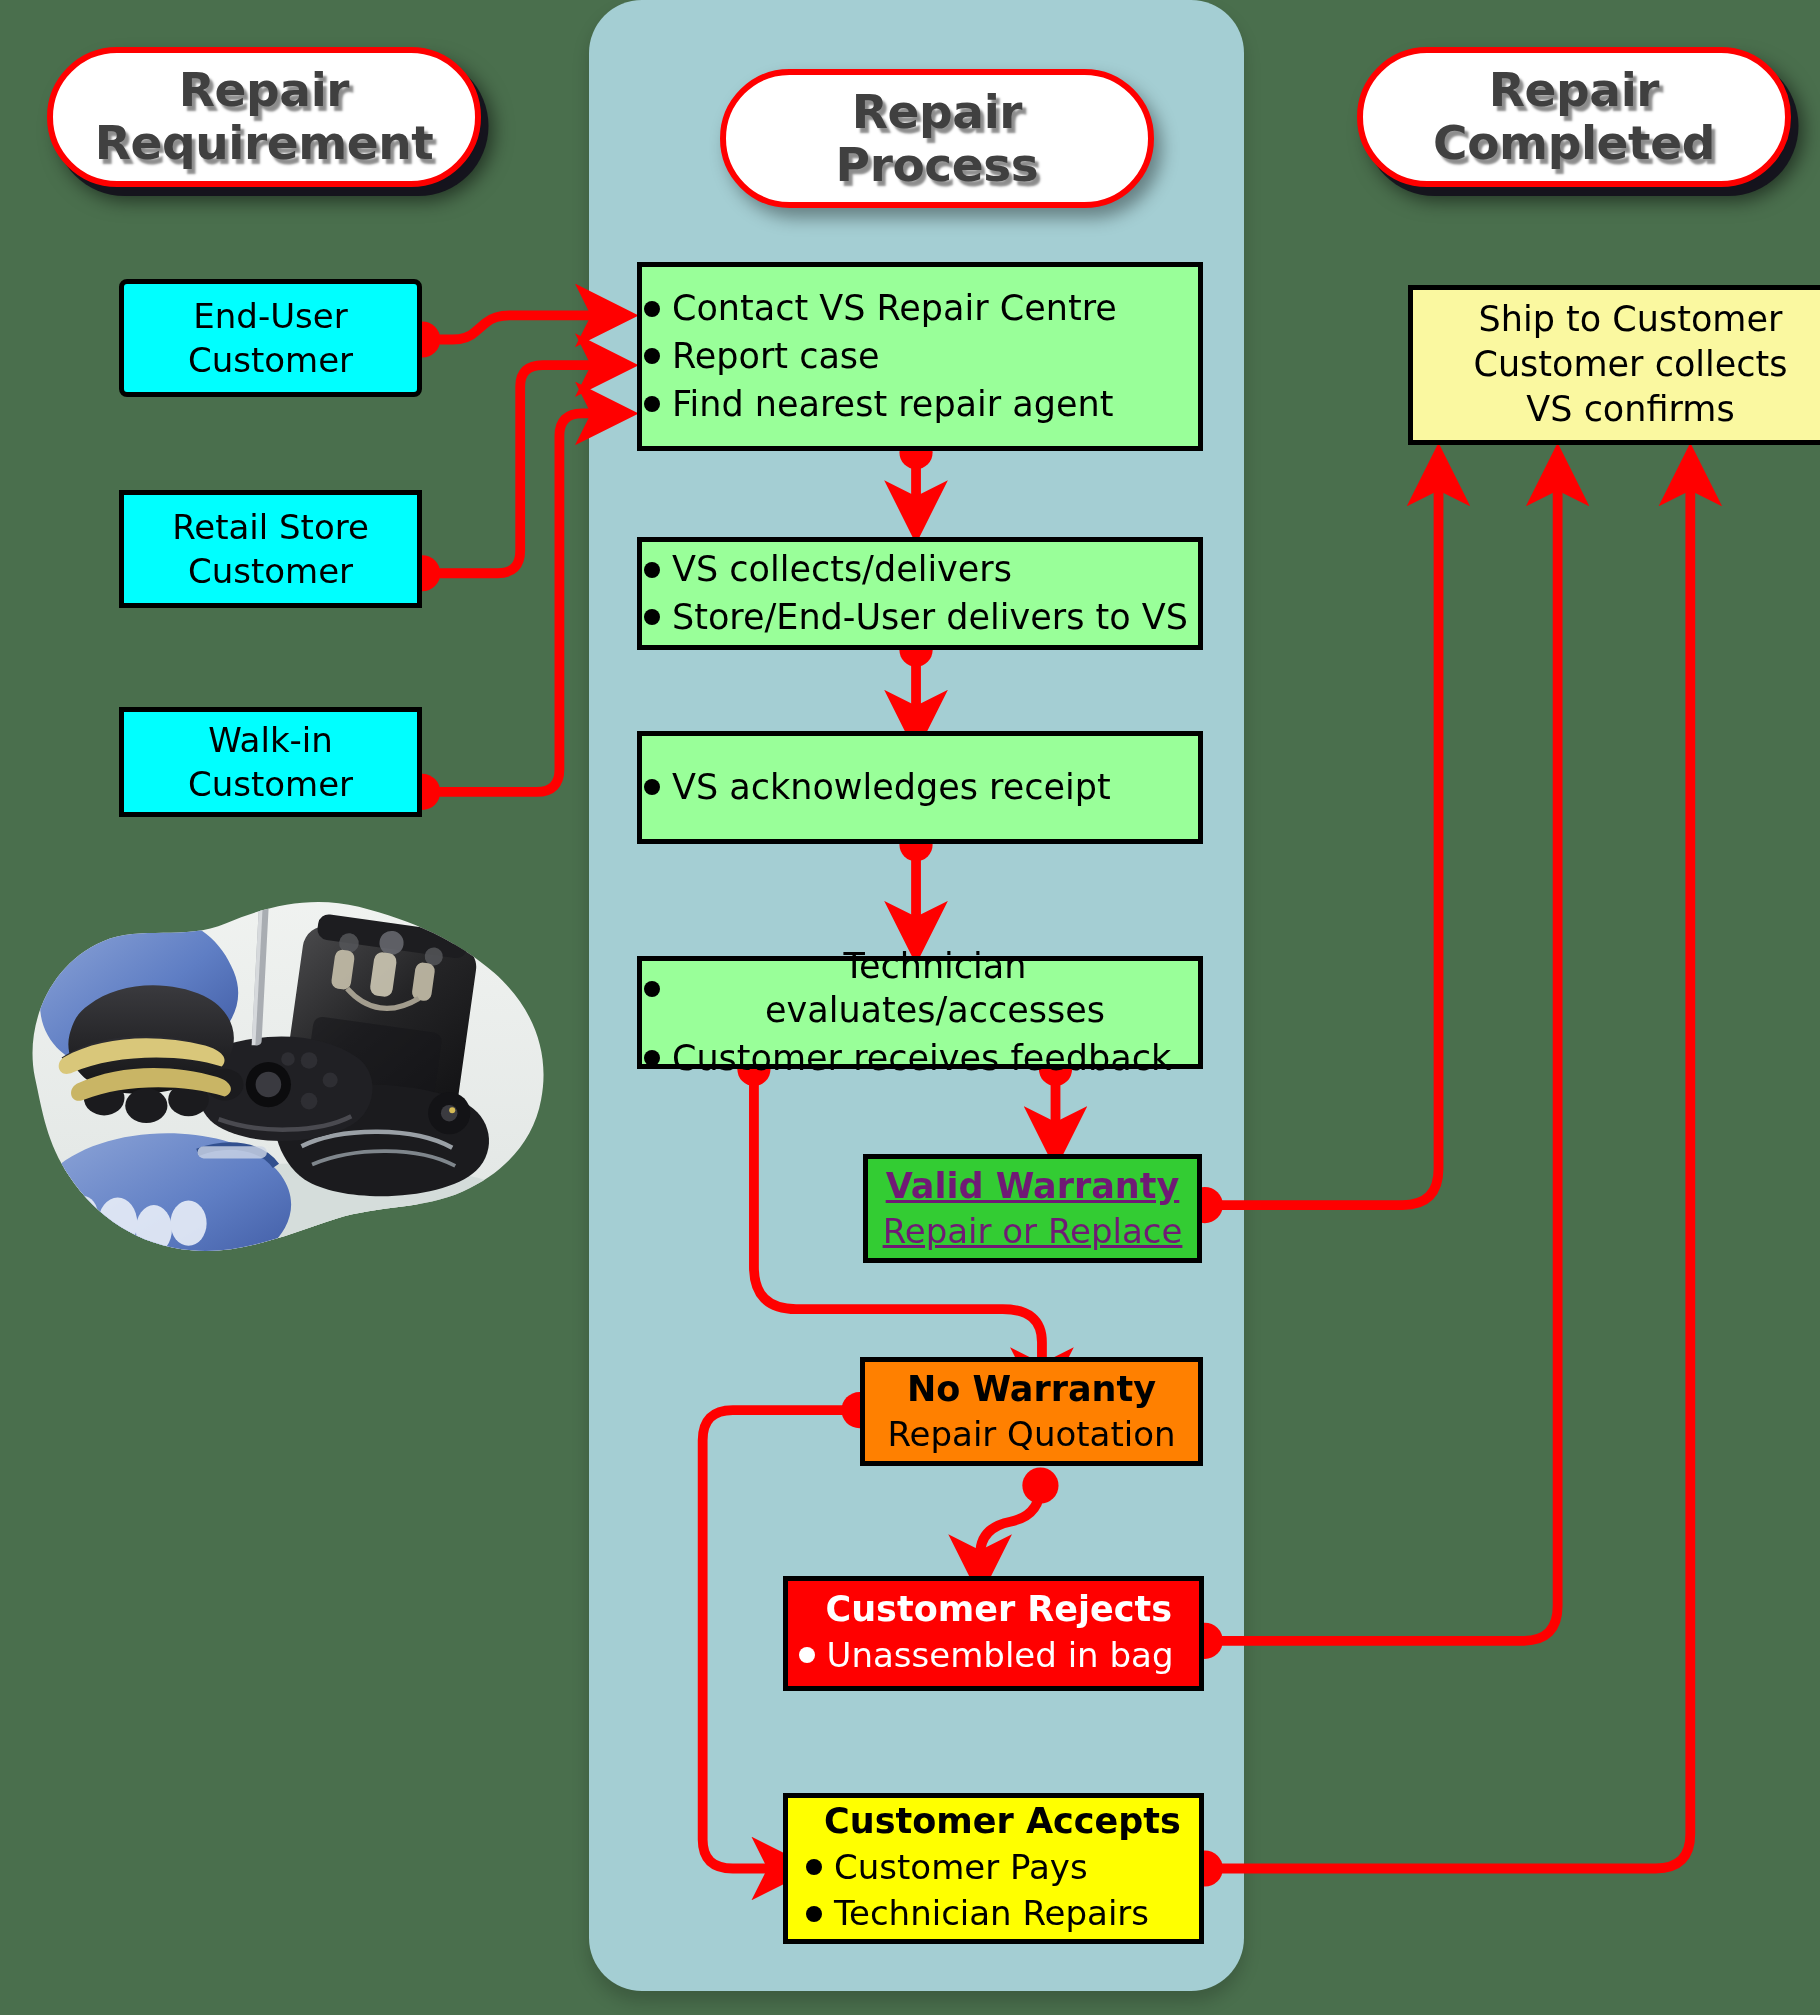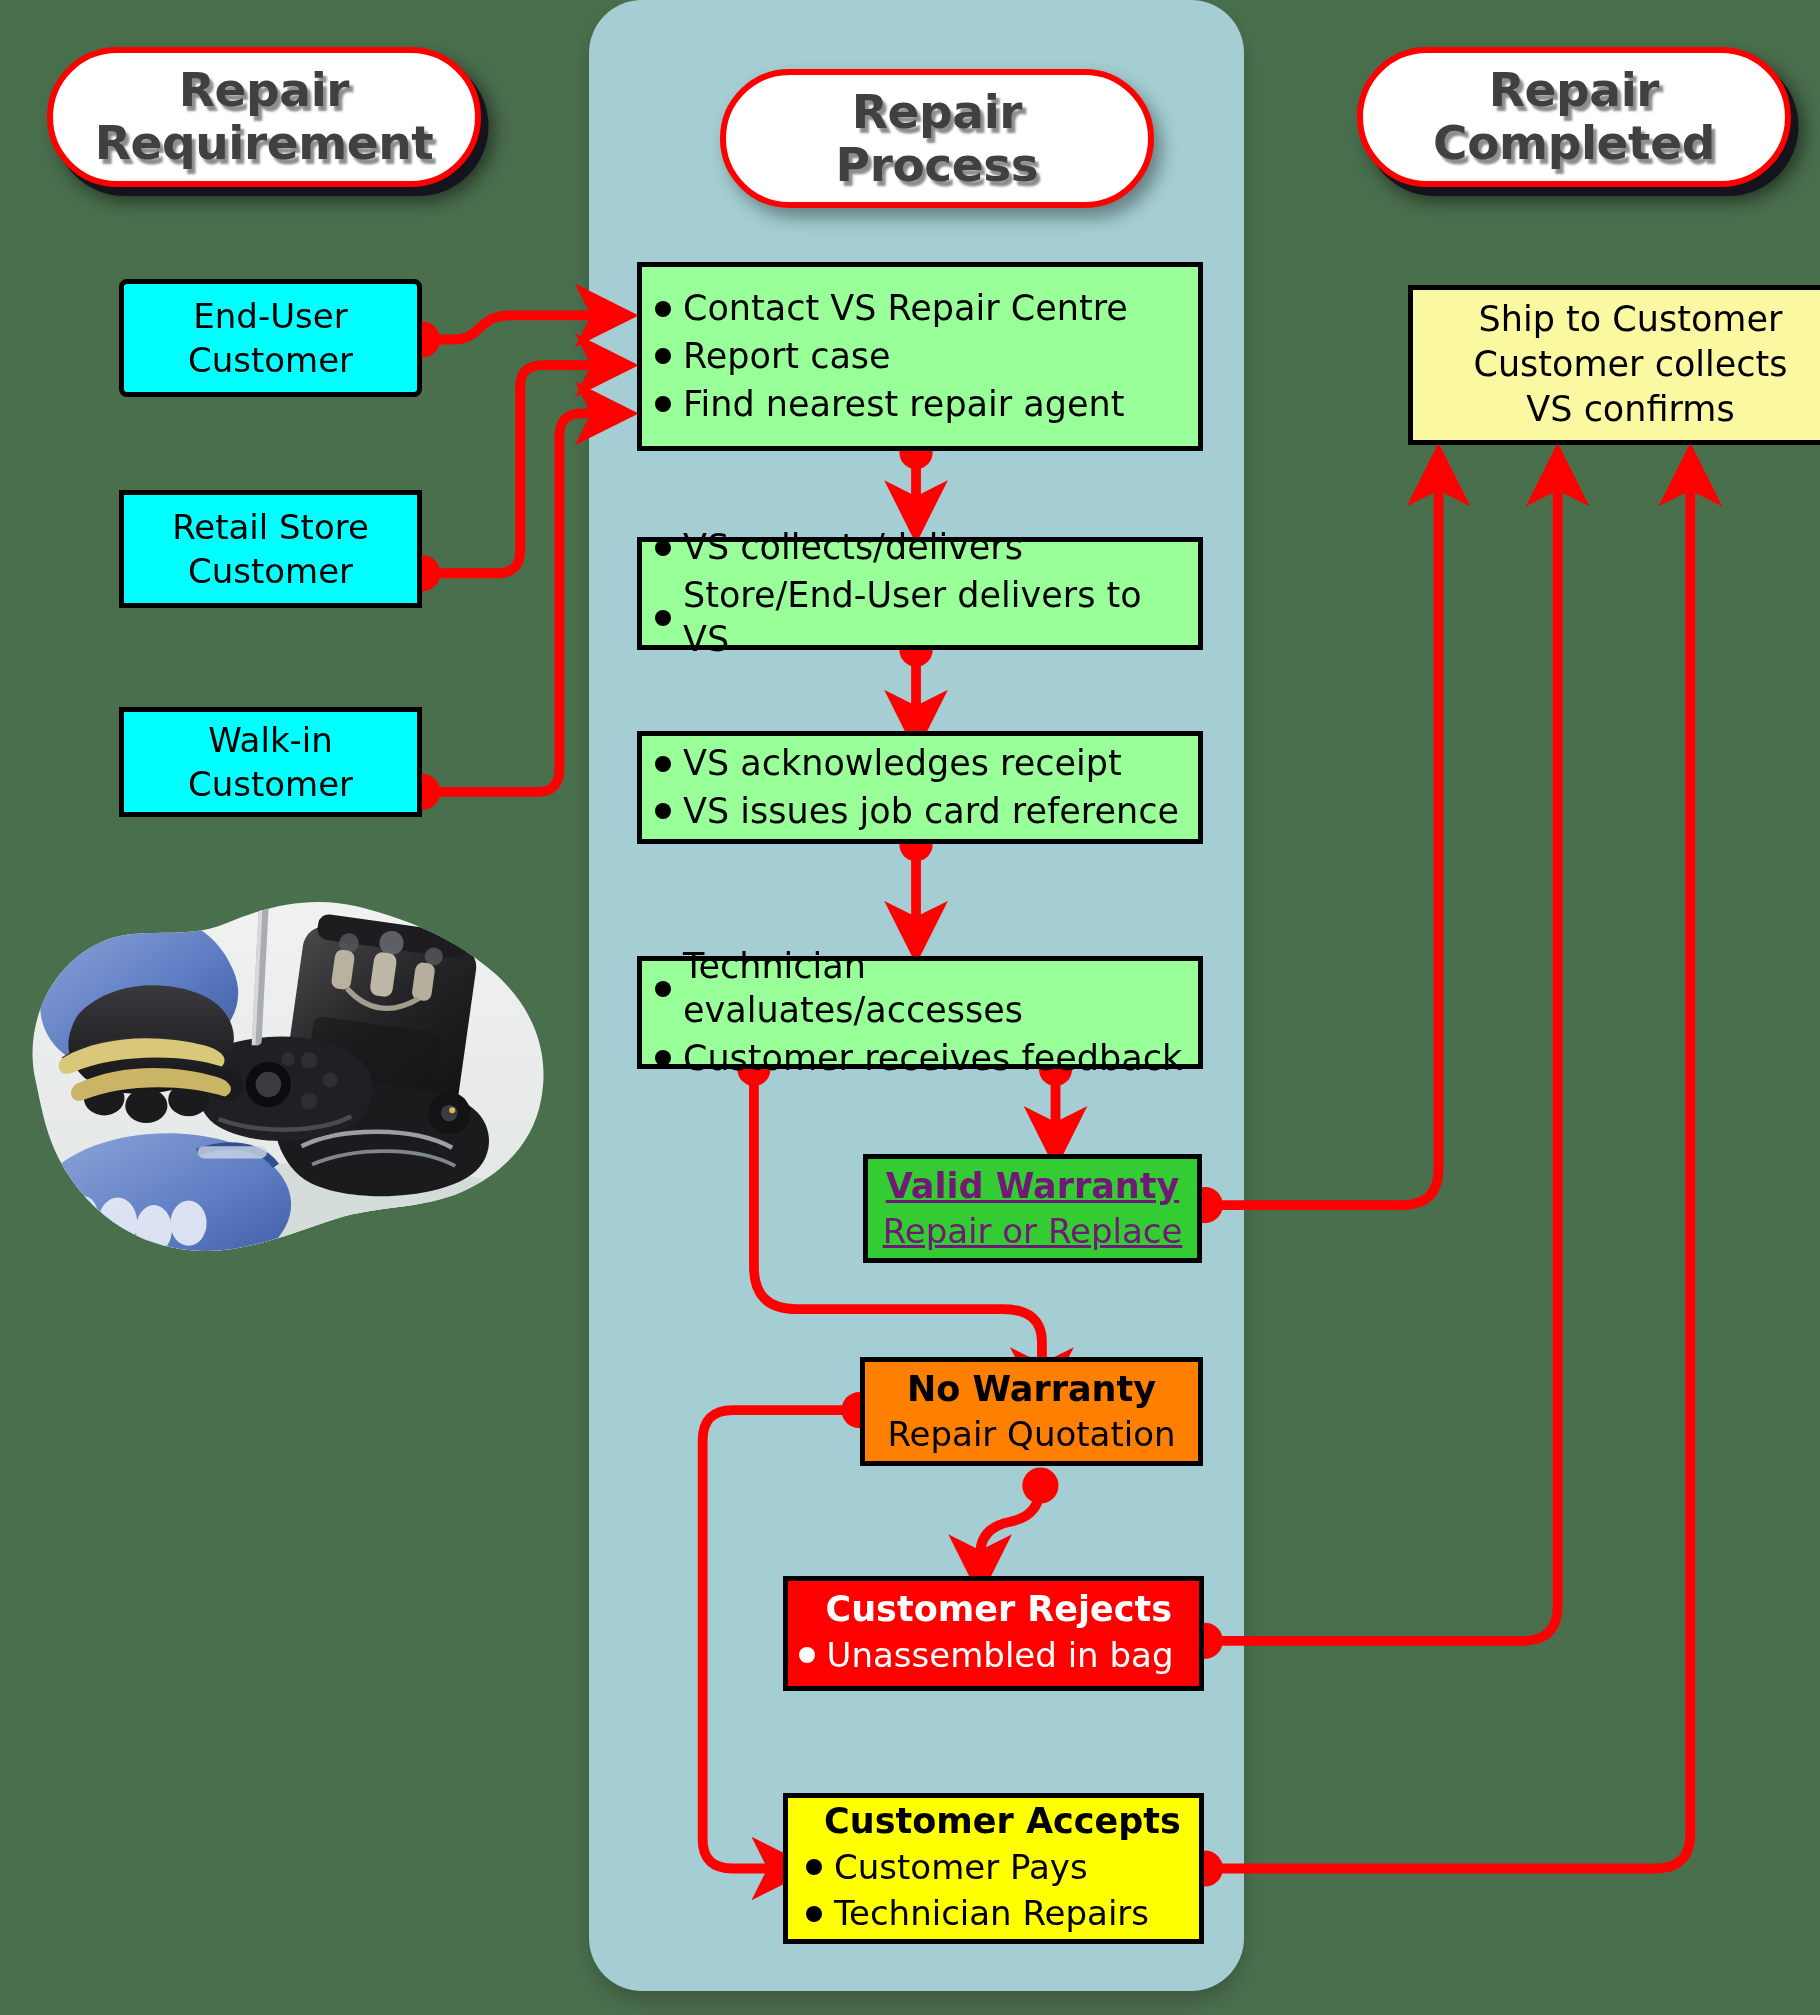--- a/index.html
+++ b/index.html
@@ -61,21 +61,21 @@
     border: 5.3px solid #000000;
     display: flex;
     flex-direction: column;
     justify-content: center;
     font-family: "DejaVu Sans", sans-serif;
     line-height: 1.24;
   }
   .node.center { align-items: center; text-align: center; }
 
   .src-node { background: #00ffff; color: #000; font-size: 34px; }
-  .proc-node { background: #99ff99; color: #000; font-size: 35px; padding-left: 13px; }
+  .proc-node { background: #99ff99; color: #000; font-size: 35px; padding-left: 2px; text-align: center; }
   .out-node { background: #faf8a0; color: #000; font-size: 35px; }
 
   .dec-node { font-size: 34px; }
   .dec-title { font-weight: bold; font-size: 35px; }
   .dec-green { background: #33cc33; color: #701a75; text-decoration: underline; }
   .dec-orange { background: #ff8000; color: #000; }
   .dec-red { background: #ff0000; color: #ffffff; }
   .dec-yellow { background: #ffff00; color: #000; }
 
   .bullet-row {
@@ -340,24 +340,20 @@
       <span class="dot"></span>
       <span>Store/End-User delivers to VS</span>
     </div>
   </div>
 
   <div class="node proc-node" style="left:637px; top:731px; width:566px; height:113px;">
     <div class="bullet-row">
       <span class="dot"></span>
       <span>VS acknowledges receipt</span>
     </div>
-    <div class="bullet-row">
-      <span class="dot"></span>
-      <span>VS issues job card reference</span>
-    </div>
   </div>
 
   <div class="node proc-node" style="left:637px; top:956px; width:566px; height:113px;">
     <div class="bullet-row">
       <span class="dot"></span>
       <span>Technician evaluates/accesses</span>
     </div>
     <div class="bullet-row">
       <span class="dot"></span>
       <span>Customer receives feedback</span>

